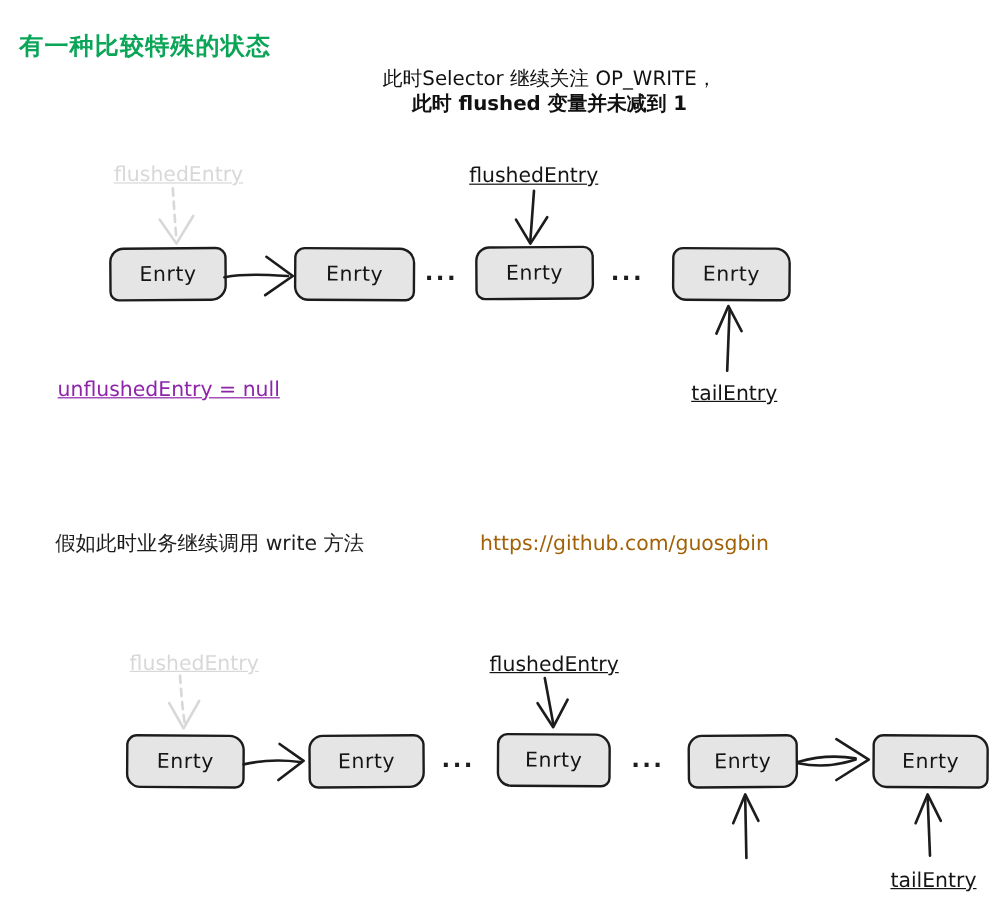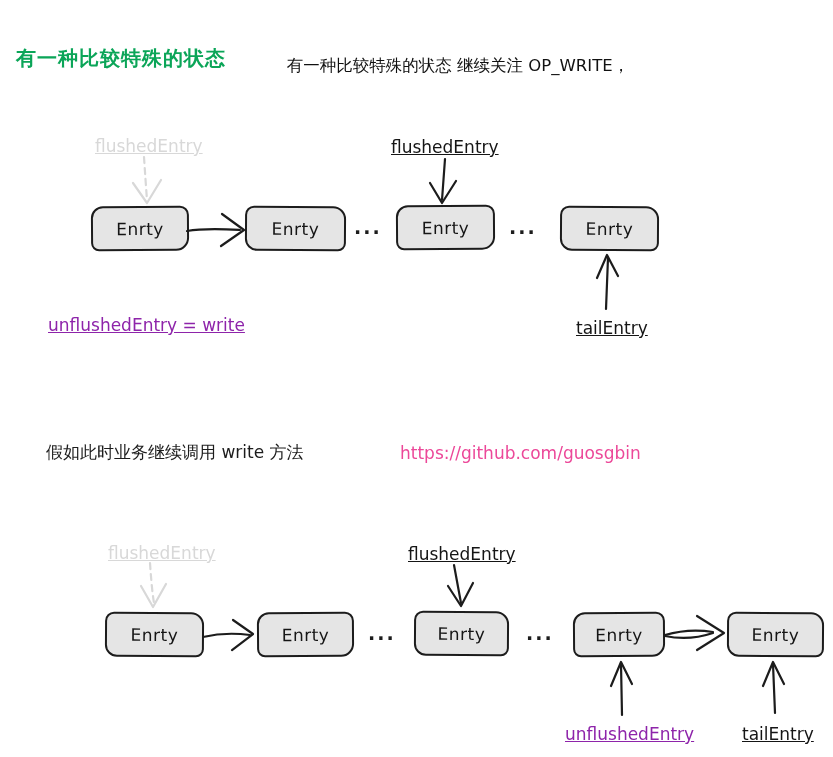--- a/index.html
+++ b/index.html
@@ -1,83 +1,83 @@
 <!DOCTYPE html>
 <html><head>
 <meta charset="utf-8">
 <style>
   html,body{margin:0;padding:0;background:#fff;}
   #canvas{
     position:relative;width:833px;height:757px;background:#ffffff;overflow:hidden;
     font-family:"DejaVu Sans",sans-serif;color:#1a1a1a;
   }
   .abs{position:absolute;white-space:nowrap;}
-  #title{left:16px;top:25px;font-size:20px;font-weight:700;color:#0ba558;letter-spacing:1px;margin-top:20px;}
+  #title{left:16px;top:25px;font-size:20px;font-weight:700;color:#0ba558;letter-spacing:1px;}
   #note{left:276px;top:55px;width:364px;text-align:center;font-size:16.5px;line-height:21px;color:#111;white-space:normal;}
   .note-line{white-space:nowrap;}
   .note-bold{font-weight:700;}
   .box{
     position:absolute;height:41px;background:#e5e5e5;border:2.4px solid #1c1c1c;
     display:flex;align-items:center;justify-content:center;
     font-size:17px;letter-spacing:0.5px;color:#151515;
   }
   .r1{border-radius:12px 9px 13px 8px;transform:rotate(-0.4deg);}
   .r2{border-radius:9px 13px 8px 12px;transform:rotate(0.35deg);}
   .lbl{font-size:17px;color:#151515;text-decoration:underline;}
   .faded{color:#d8d8d8;}
   .purple{color:#8e24aa;}
   .dots{font-size:19px;font-weight:600;letter-spacing:2px;color:#1c1c1c;}
   #caption{left:46px;top:441px;font-size:17px;color:#1c1c1c;}
-  #watermark{left:400px;top:443px;font-size:17px;color:#ec4899;}
+  #watermark{left:400px;top:443px;font-size:17px;color:#a16207;}
   #arrows{position:absolute;left:0;top:0;pointer-events:none;}
   #arrows path{fill:none;stroke:#1c1c1c;stroke-width:2.2;stroke-linecap:round;stroke-linejoin:round;}
   #arrows path.gray{stroke:#d8d8d8;}
   #arrows path.dash{stroke-dasharray:6 5;}
 </style>
 </head>
 <body>
 
 <div id="canvas">
 
   <div id="title" class="abs">有一种比较特殊的状态</div>
 
   <div id="note" class="abs">
-    <div class="note-line">有一种比较特殊的状态 继续关注 OP_WRITE，</div>
+    <div class="note-line">此时Selector 继续关注 OP_WRITE，</div>
+    <div class="note-line note-bold">此时 flushed 变量并未减到 1</div>
   </div>
 
   <div class="abs lbl faded" style="left:95px;top:136px;">flushedEntry</div>
   <div class="abs lbl" style="left:391px;top:137px;">flushedEntry</div>
 
   <div class="box r1" style="left:91px;top:206px;width:94px;">Enrty</div>
   <div class="box r2" style="left:245px;top:206px;width:97px;">Enrty</div>
   <div class="box r1" style="left:396px;top:205px;width:95px;">Enrty</div>
   <div class="box r2" style="left:560px;top:206px;width:95px;">Enrty</div>
 
   <div class="abs dots" style="left:354px;top:216px;">...</div>
   <div class="abs dots" style="left:509px;top:216px;">...</div>
 
-  <div class="abs lbl purple" style="left:48px;top:315px;">unflushedEntry = write</div>
+  <div class="abs lbl purple" style="left:48px;top:315px;">unflushedEntry = null</div>
   <div class="abs lbl" style="left:576px;top:318px;">tailEntry</div>
 
   <div id="caption" class="abs">假如此时业务继续调用 write 方法</div>
   <div id="watermark" class="abs">https://github.com/guosgbin</div>
 
   <div class="abs lbl faded" style="left:108px;top:543px;">flushedEntry</div>
   <div class="abs lbl" style="left:408px;top:544px;">flushedEntry</div>
 
   <div class="box r2" style="left:105px;top:612px;width:95px;">Enrty</div>
   <div class="box r1" style="left:257px;top:612px;width:93px;">Enrty</div>
   <div class="box r2" style="left:414px;top:611px;width:91px;">Enrty</div>
   <div class="box r1" style="left:573px;top:612px;width:88px;">Enrty</div>
   <div class="box r2" style="left:727px;top:612px;width:93px;">Enrty</div>
 
   <div class="abs dots" style="left:368px;top:622px;">...</div>
   <div class="abs dots" style="left:526px;top:622px;">...</div>
 
-  <div class="abs lbl purple" style="left:565px;top:724px;">unflushedEntry</div>
   <div class="abs lbl" style="left:742px;top:724px;">tailEntry</div>
 
   <svg id="arrows" width="833" height="757" viewBox="0 0 833 757">
 
     <g>
       <path class="gray dash" d="M144 157 C145 172 146 187 147 200"></path>
       <path class="gray" d="M133 183 L147 203 L161 180"></path>
     </g>
     <g>
       <path d="M445 159 L442 200"></path>

